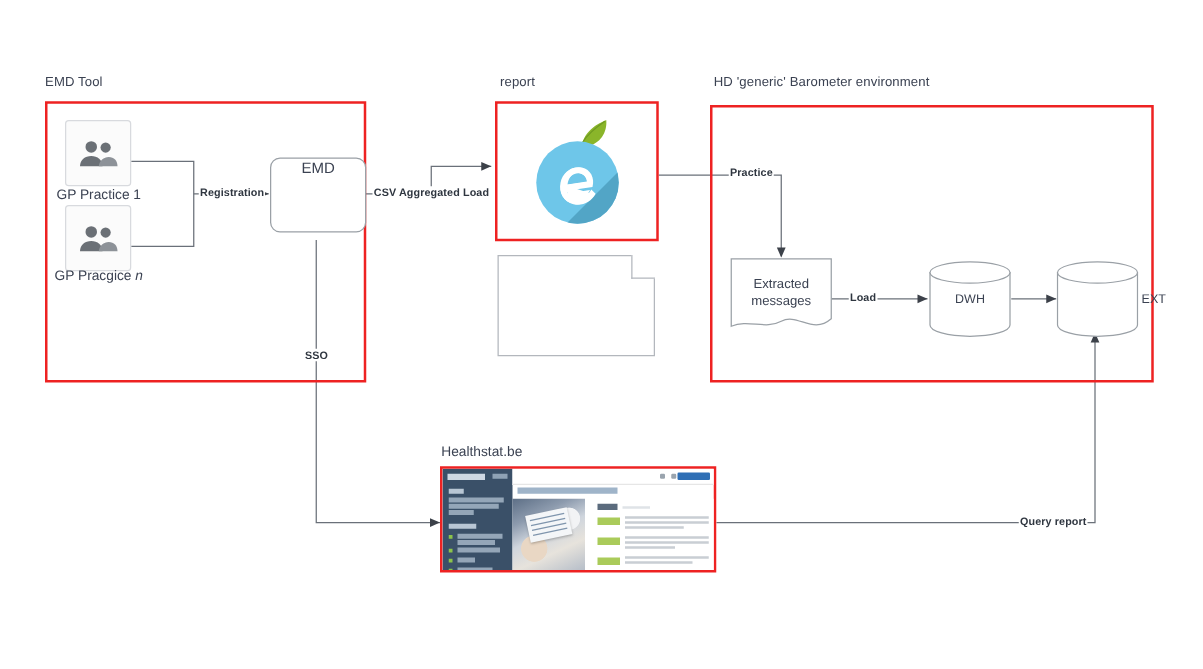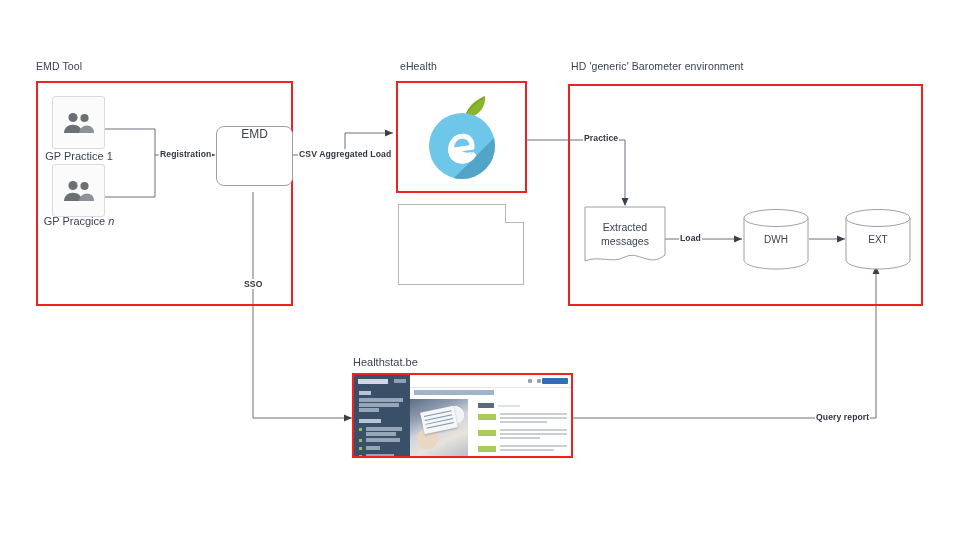--- a/index.html
+++ b/index.html
@@ -230,21 +230,21 @@
   </div>
 
   <div class="node rounded" style="left:216px;top:126px;width:77px;height:60px;">
     <span>EMD</span>
   </div>
 
   <div class="edge-label" style="left:159px;top:149px;">Registration</div>
   <div class="edge-label" style="left:243px;top:279px;">SSO</div>
   <div class="edge-label" style="left:298px;top:149px;">CSV Aggregated Load</div>
 
-  <div class="group-label" style="left:400px;top:60px;">eHealth</div>
+  <div class="group-label" style="left:400px;top:60px;">report</div>
   <div class="group-box" style="left:396px;top:81px;width:131px;height:112px;"></div>
 
   <div class="abs" style="left:420px;top:92px;width:84px;height:90px;">
     <svg width="84" height="90" viewBox="0 0 84 90">
       <defs>
         <clipPath id="clipCircle">
             <circle cx="42" cy="54" r="33"></circle>
           </clipPath>
       </defs>
 
@@ -292,21 +292,21 @@
       <ellipse cx="33" cy="10" rx="32" ry="8.5" fill="#ffffff" stroke="#9aa0a6" stroke-width="1"></ellipse>
     </svg>
     <div class="abs" style="left:0;top:26px;width:66px;text-align:center;font-size:10px;color:#3b4252;">DWH</div>
   </div>
 
   <div class="abs" style="left:845px;top:208px;width:66px;height:62px;">
     <svg width="66" height="62" viewBox="0 0 66 62">
       <path d="M1,10 V52 C1,57 15,61 33,61 C51,61 65,57 65,52 V10 Z" fill="#ffffff" stroke="#9aa0a6" stroke-width="1"></path>
       <ellipse cx="33" cy="10" rx="32" ry="8.5" fill="#ffffff" stroke="#9aa0a6" stroke-width="1"></ellipse>
     </svg>
-    <div class="abs" style="left:0;top:26px;width:66px;text-align:center;font-size:10px;color:#3b4252;">EXT</div>
+    <div class="abs" style="left:0;top:26px;width:66px;text-align:center;font-size:10px;color:#3b4252;padding-left:45px;">EXT</div>
   </div>
 
   <div class="thumb-caption" style="left:353px;top:356px;">Healthstat.be</div>
 
   <div class="site-thumb" style="left:352px;top:373px;width:221px;height:85px;">
       <div class="thumb-side">
         <div class="thumb-logo"></div>
         <div class="thumb-lang"></div>
         <div class="thumb-sideitem" style="top:16px;width:12px;background:#b8c6d4;"></div>
         <div class="thumb-sideitem" style="top:23px;width:44px;"></div>

